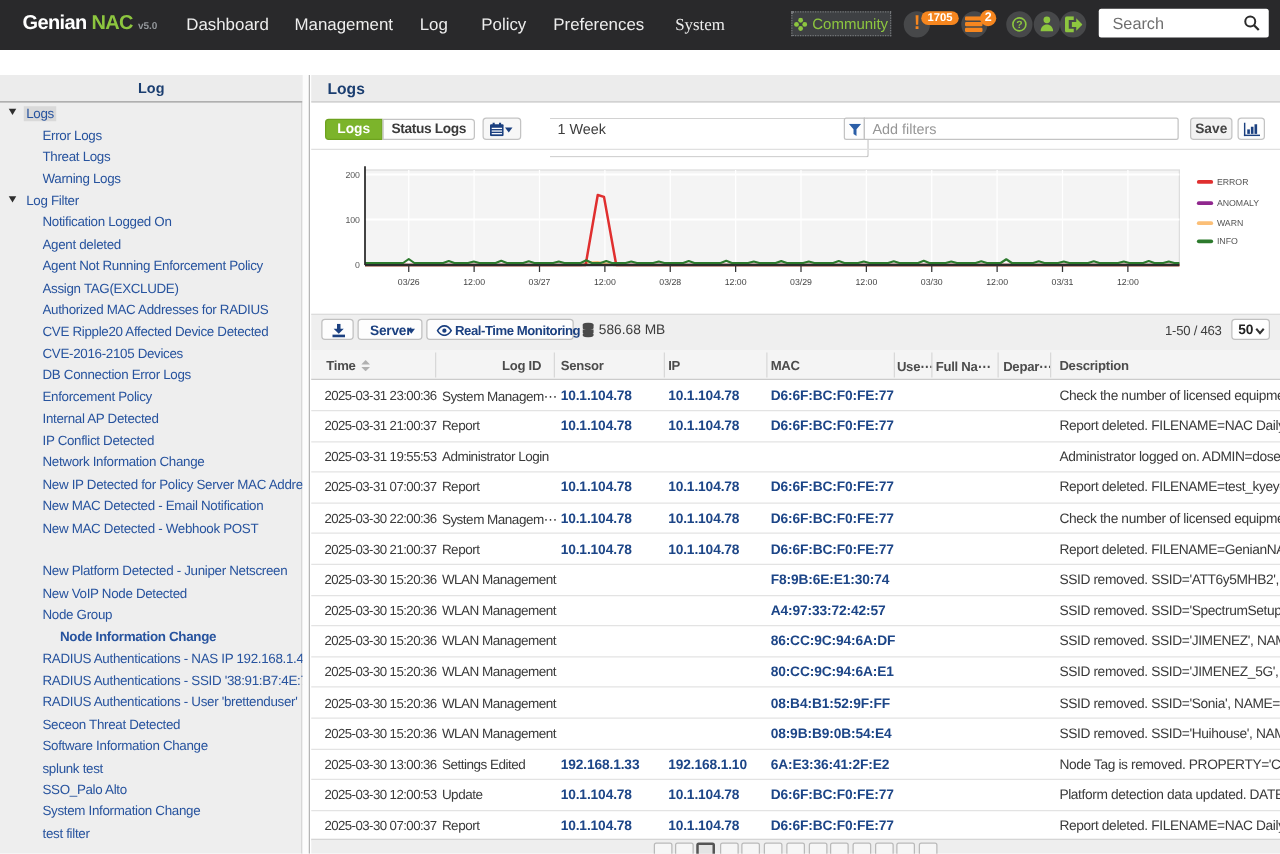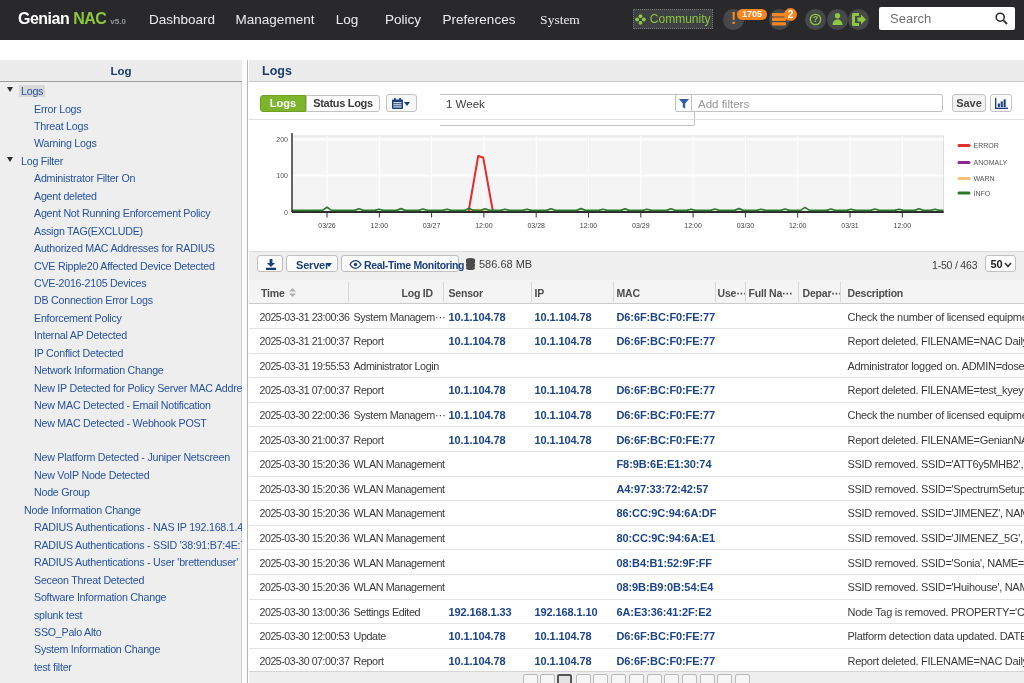--- a/index.html
+++ b/index.html
@@ -154,21 +154,21 @@
         <span class="abs" style="left:0;top:1px;">Threat Logs</span>
       </div>
   <div class="abs treerow" style="left:34px;top:136.3px;width:208px;height:15px;overflow:hidden;">
         <span class="abs" style="left:0;top:1px;">Warning Logs</span>
       </div>
   <div class="abs treerow" style="left:0px;top:153.8px;width:242px;height:15px;">
         <span class="arr"></span>
         <span class="abs" style="left:19px;top:1px;padding:0 2px;">Log Filter</span>
       </div>
   <div class="abs treerow" style="left:34px;top:171.2px;width:208px;height:15px;overflow:hidden;">
-        <span class="abs" style="left:0;top:1px;">Administrator Filter On</span>
+        <span class="abs" style="left:0;top:1px;">Notification Logged On</span>
       </div>
   <div class="abs treerow" style="left:34px;top:188.7px;width:208px;height:15px;overflow:hidden;">
         <span class="abs" style="left:0;top:1px;">Agent deleted</span>
       </div>
   <div class="abs treerow" style="left:34px;top:206.1px;width:208px;height:15px;overflow:hidden;">
         <span class="abs" style="left:0;top:1px;">Agent Not Running Enforcement Policy</span>
       </div>
   <div class="abs treerow" style="left:34px;top:223.6px;width:208px;height:15px;overflow:hidden;">
         <span class="abs" style="left:0;top:1px;">Assign TAG(EXCLUDE)</span>
       </div>
@@ -210,21 +210,21 @@
       </div>
   <div class="abs treerow" style="left:34px;top:450.4px;width:208px;height:15px;overflow:hidden;">
         <span class="abs" style="left:0;top:1px;">New Platform Detected - Juniper Netscreen</span>
       </div>
   <div class="abs treerow" style="left:34px;top:467.9px;width:208px;height:15px;overflow:hidden;">
         <span class="abs" style="left:0;top:1px;">New VoIP Node Detected</span>
       </div>
   <div class="abs treerow" style="left:34px;top:485.3px;width:208px;height:15px;overflow:hidden;">
         <span class="abs" style="left:0;top:1px;">Node Group</span>
       </div>
-  <div class="abs treerow" style="left:24px;top:502.8px;width:184px;height:15px;overflow:hidden;">
+  <div class="abs treerow" style="left:48px;top:502.8px;width:184px;height:15px;overflow:hidden;font-weight:bold;">
         <span class="abs" style="left:0;top:1px;">Node Information Change</span>
       </div>
   <div class="abs treerow" style="left:34px;top:520.2px;width:208px;height:15px;overflow:hidden;">
         <span class="abs" style="left:0;top:1px;">RADIUS Authentications - NAS IP 192.168.1.49</span>
       </div>
   <div class="abs treerow" style="left:34px;top:537.7px;width:208px;height:15px;overflow:hidden;">
         <span class="abs" style="left:0;top:1px;">RADIUS Authentications - SSID '38:91:B7:4E:7A:00'</span>
       </div>
   <div class="abs treerow" style="left:34px;top:555.1px;width:208px;height:15px;overflow:hidden;">
         <span class="abs" style="left:0;top:1px;">RADIUS Authentications - User 'brettenduser'</span>

